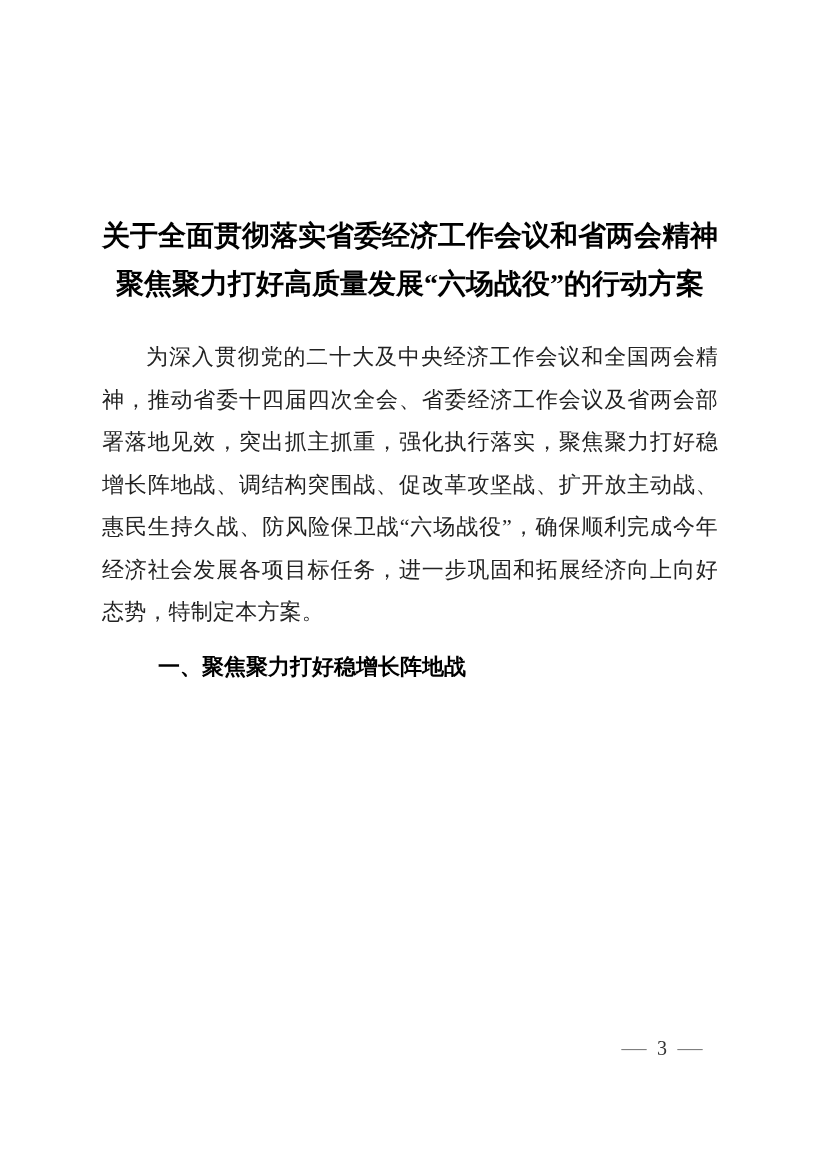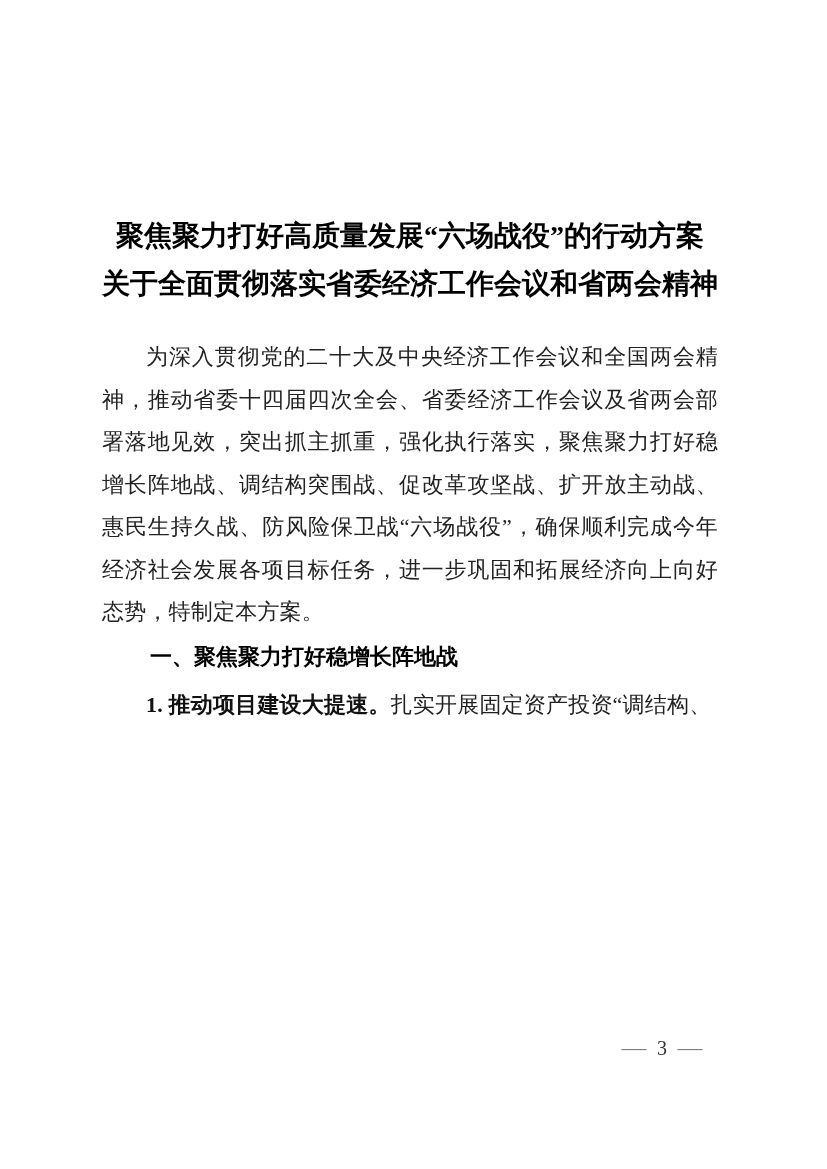--- a/index.html
+++ b/index.html
@@ -45,22 +45,22 @@
     text-justify: inter-character;
     text-indent: 2em;
     letter-spacing: 0.2px;
     color: #222222;
     word-break: normal;
   }
   .para.first {
     margin-top: 28px;
   }
   .section-heading {
-    margin: 4px;
-    font-family: Liberation Mono, monospace;
+    margin: 12px;
+    font-family: Liberation Serif, serif;
     font-weight: 700;
     font-size: 22px;
     line-height: 42.5px;
     text-indent: 2em;
     color: #000000;
   }
   .item-lead {
     font-weight: 700;
     color: #111111;
     font-family: "Liberation Serif", "DejaVu Serif", serif;
@@ -86,30 +86,29 @@
     line-height: 1;
   }
 </style>
 </head>
 <body>
 
 <div class="page">
   <div class="content">
 
     <h1 class="doc-title">
+      <span class="title-line">关于全面贯彻落实省委经济工作会议和省两会精神</span>
       <span class="title-line">聚焦聚力打好高质量发展“六场战役”的行动方案</span>
-      <span class="title-line">关于全面贯彻落实省委经济工作会议和省两会精神</span>
     </h1>
 
     <p class="para first">为深入贯彻党的二十大及中央经济工作会议和全国两会精神，推动省委十四届四次全会、省委经济工作会议及省两会部署落地见效，突出抓主抓重，强化执行落实，聚焦聚力打好稳增长阵地战、调结构突围战、促改革攻坚战、扩开放主动战、惠民生持久战、防风险保卫战“六场战役”，确保顺利完成今年经济社会发展各项目标任务，进一步巩固和拓展经济向上向好态势，特制定本方案。</p>
 
     <h2 class="section-heading">一、聚焦聚力打好稳增长阵地战</h2>
 
 
-    <p class="para"><span class="item-lead">1. 推动项目建设大提速。</span><span>扎实开展固定资产投资“调结构、</span></p>
 
   </div>
 
   <div class="page-footer">
     <span class="footer-dash">—</span>
     <span class="footer-num">3</span>
     <span class="footer-dash">—</span>
   </div>
 </div>
 

